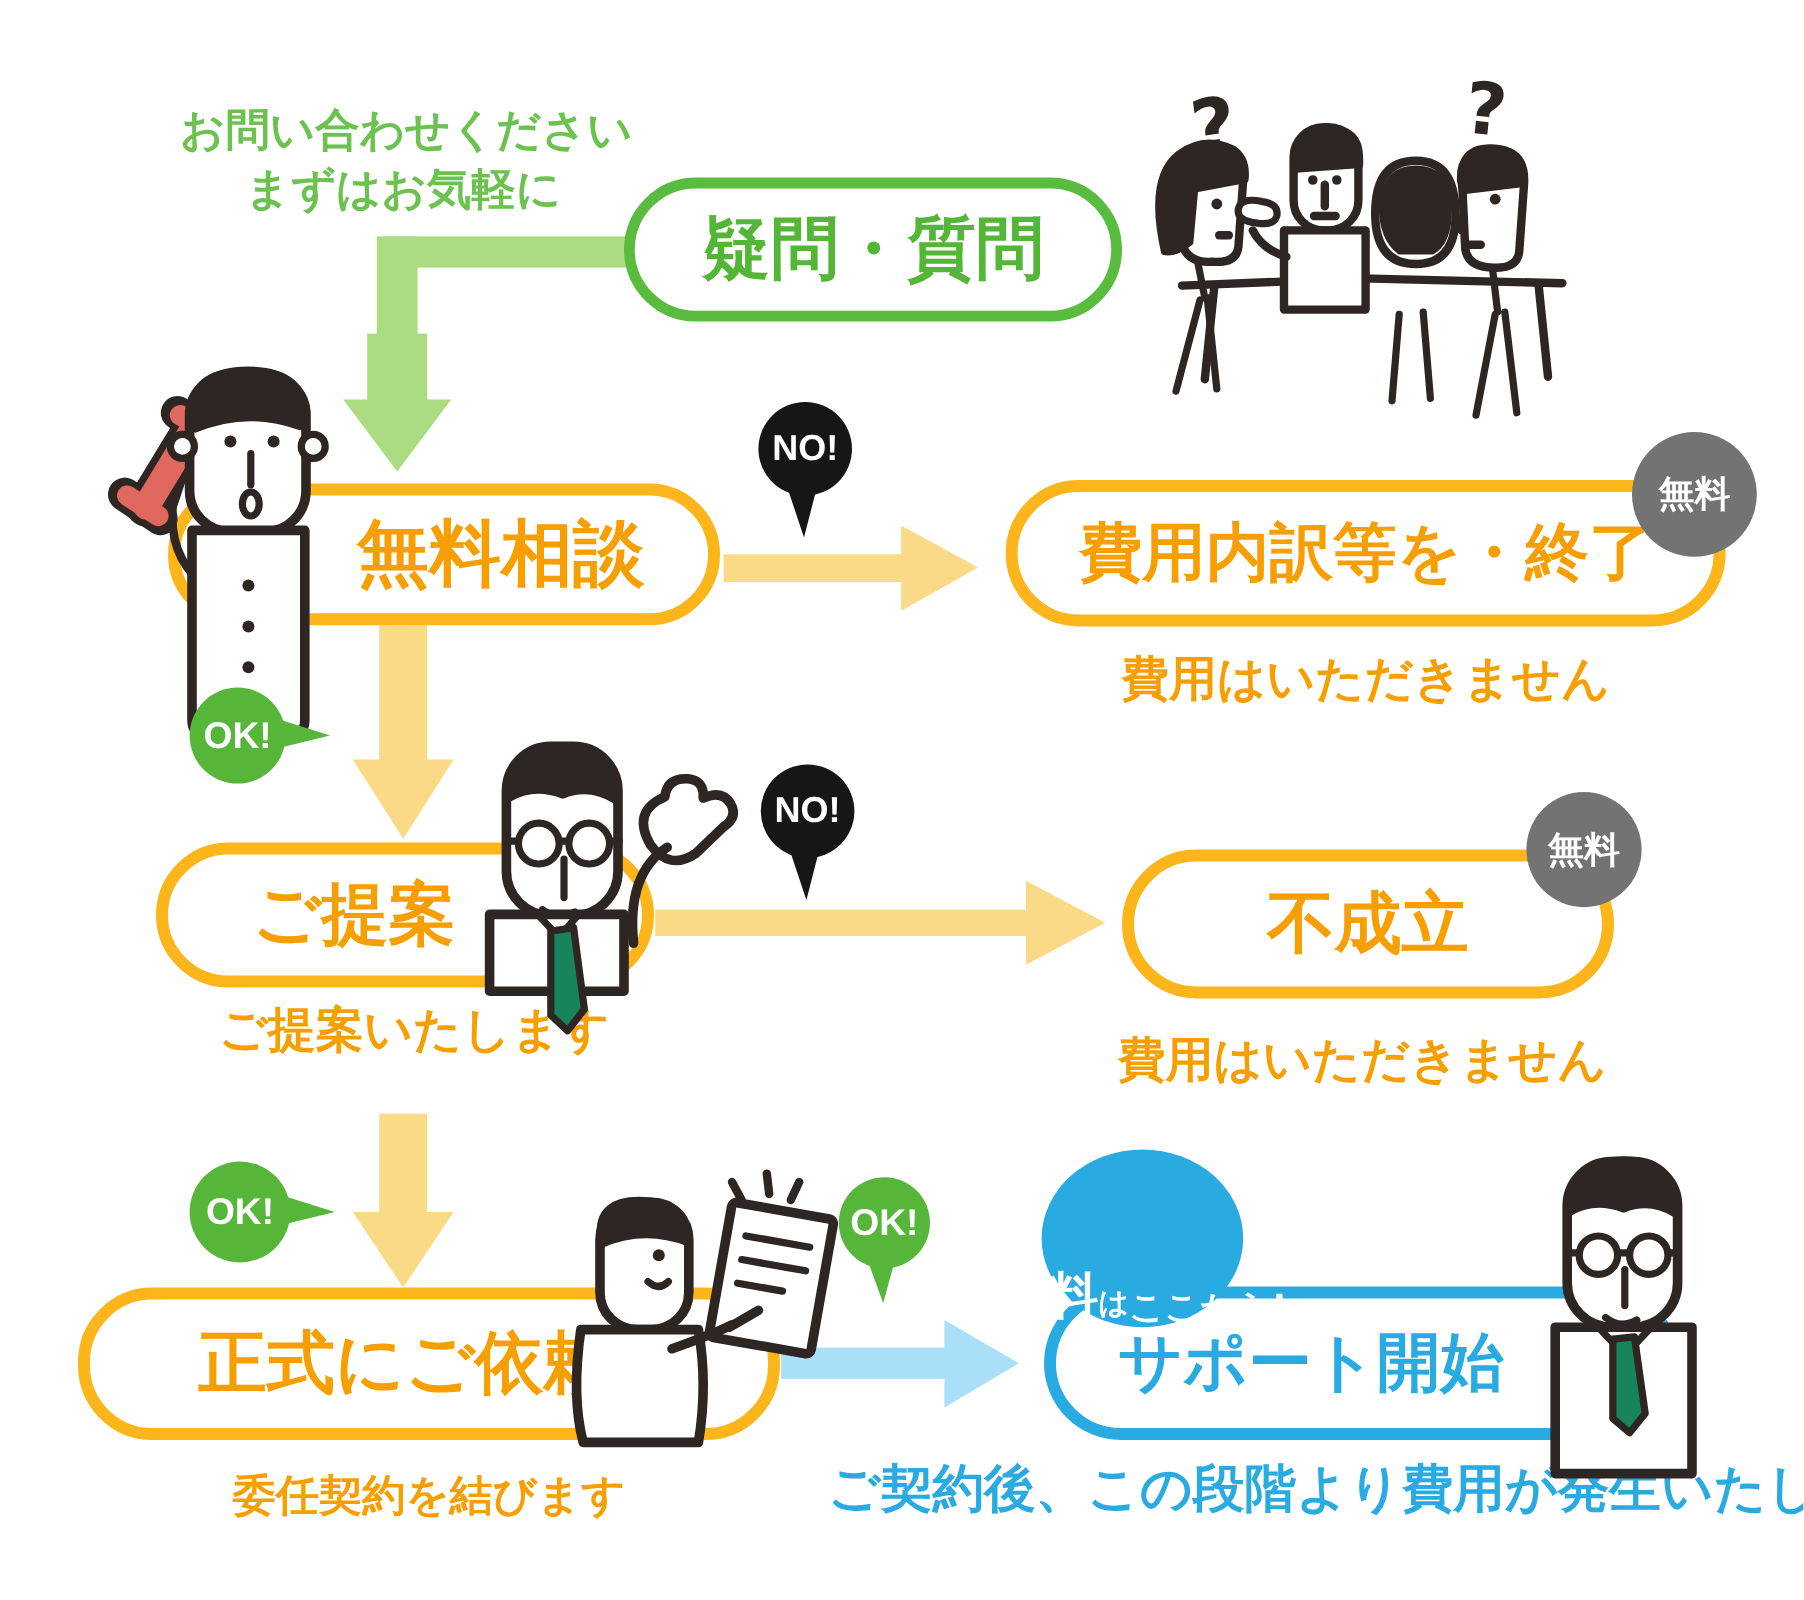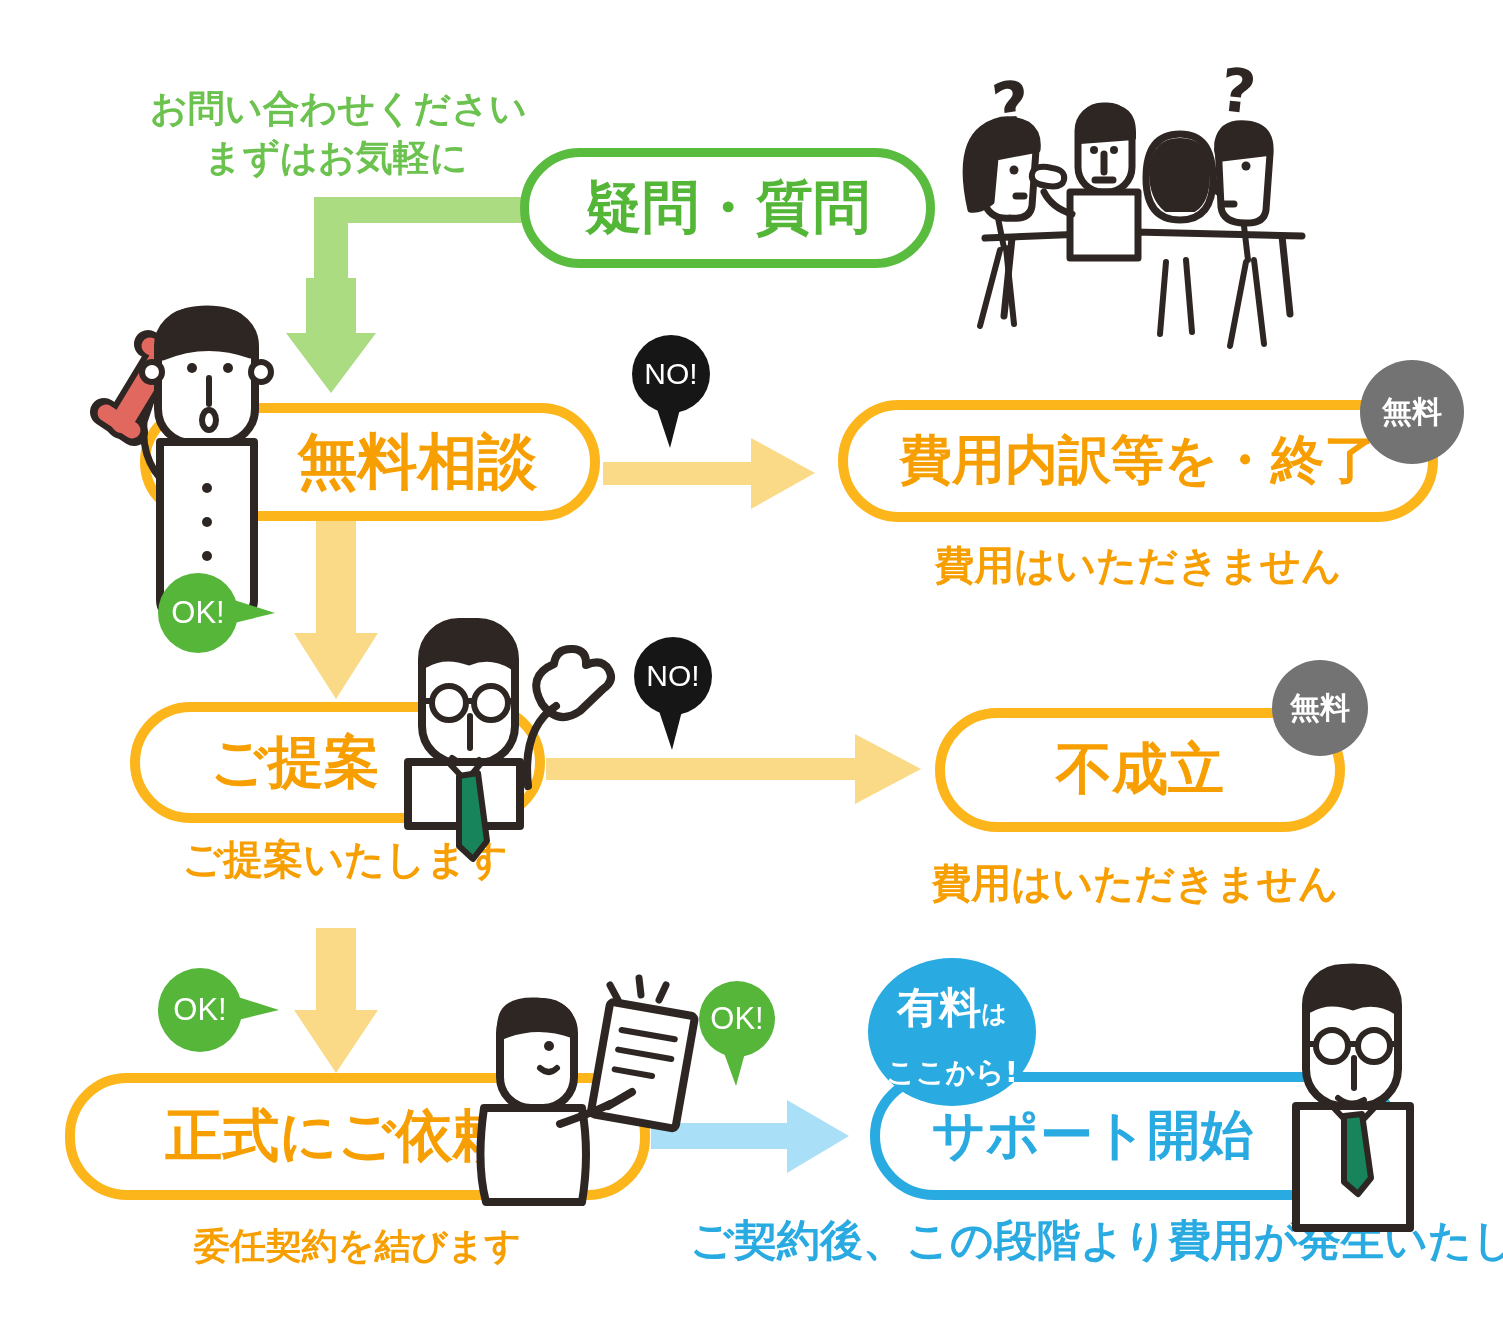--- a/index.html
+++ b/index.html
@@ -20,34 +20,34 @@
   .node.green {border:9px  solid #5abc3f;color:#54b636;border-radius:60px;}
   .node.blue  {border:10px solid #29abe2;color:#29abe2;border-radius:64px;}
 
   .badge{
     position:absolute;border-radius:50%;background:#737373;color:#fff;
     font-weight:bold;display:flex;align-items:center;justify-content:center;
     font-size:30px;z-index:3;
   }
   .badge-paid{
     position:absolute;border-radius:50%;background:#29abe2;color:#fff;
-    font-weight:bold;display:flex;flex-direction:column;align-items:center;justify-content:center;
+    font-weight:bold;display:flex;align-items:flex-end;justify-content:center;
     z-index:3;text-align:center;line-height:1.1;
   }
   .badge-paid .big{font-size:42px;}
   .badge-paid .small{font-size:25px;}
   .badge-paid .line2{font-size:29px;margin-top:24px;}
 
   .cap{position:absolute;font-weight:bold;text-align:center;z-index:2;white-space:nowrap;}
   .cap.orange{color:#f79e00;}
   .cap.blue{color:#29abe2;}
   .cap.greentxt{color:#6cc24f;}
 
   .bubble{
-    position:absolute;border-radius:50%;color:#fff;font-weight:normal;
+    position:absolute;border-radius:50%;color:#fff;font-weight:bold;
     display:flex;align-items:center;justify-content:center;
     font-family:"Liberation Sans",sans-serif;z-index:5;
   }
   .bubble.no{background:#161616;font-size:30px;}
   .bubble.ok{background:#55b63a;font-size:31px;}
   .tail{position:absolute;width:0;height:0;}
   .tail.down-black{left:50%;bottom:-35px;margin-left:-14px;
     border-left:13px solid transparent;border-right:10px solid transparent;border-top:39px solid #161616;}
   .tail.down-green{left:50%;bottom:-29px;margin-left:-13px;
     border-left:12px solid transparent;border-right:9px solid transparent;border-top:33px solid #55b63a;}

